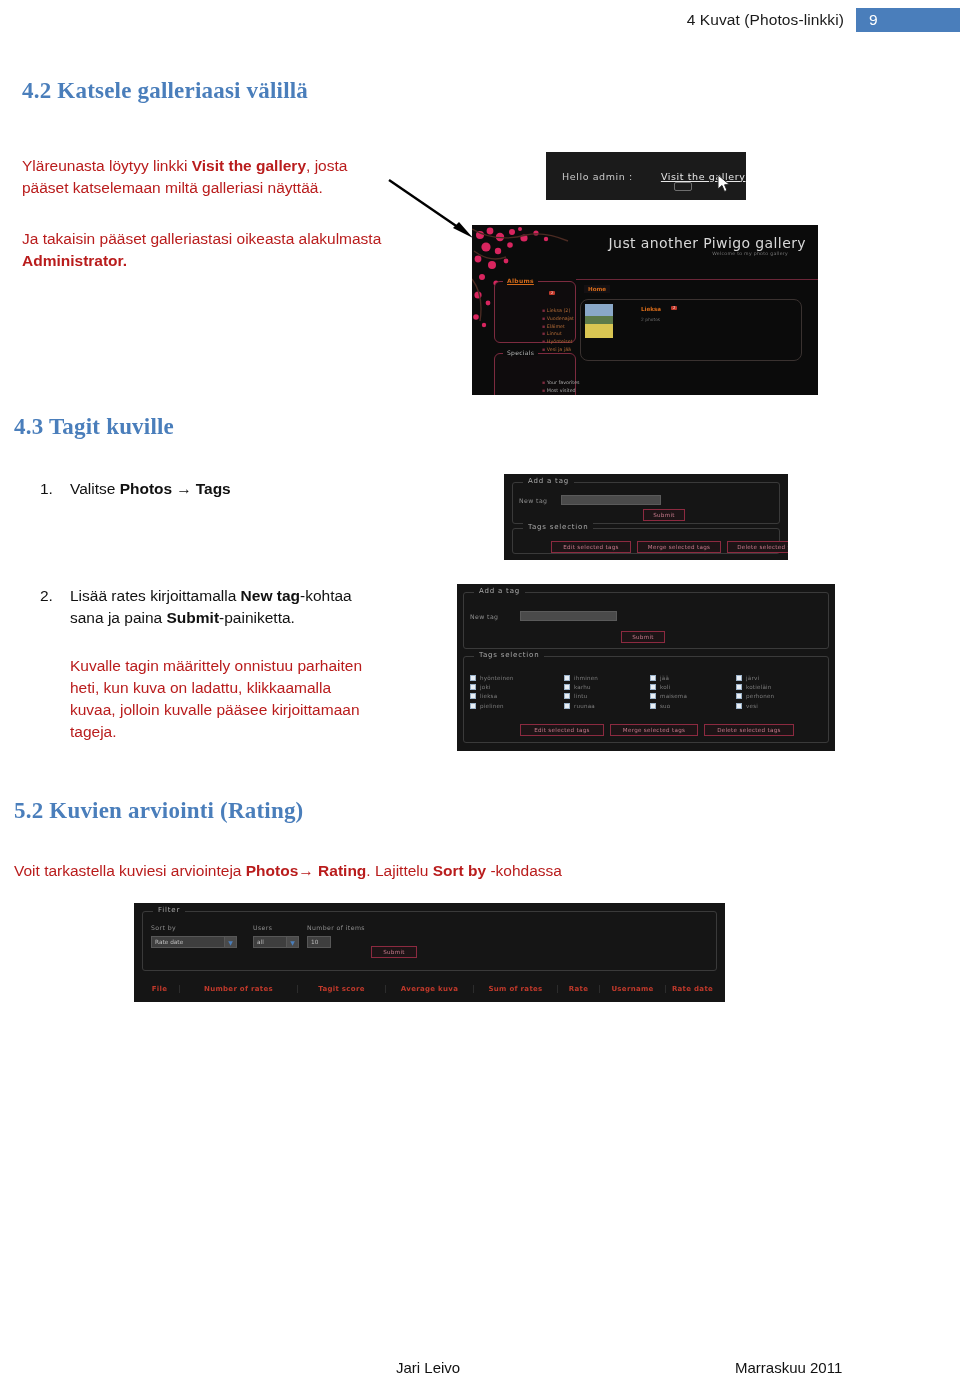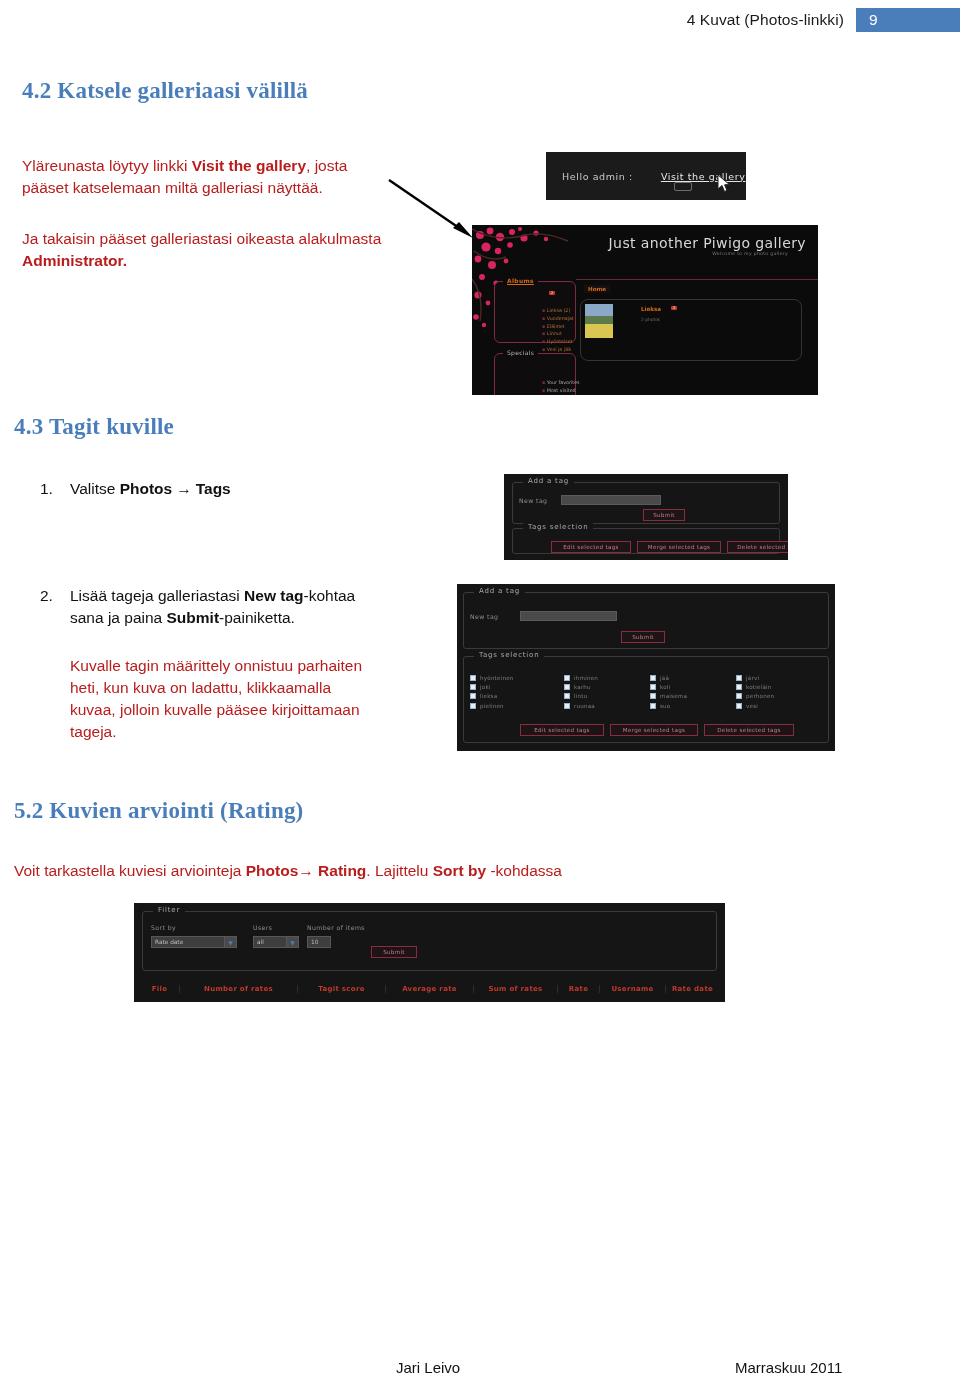--- a/index.html
+++ b/index.html
@@ -361,21 +361,21 @@
 <div class="abs list-item" style="left:40px; top:478px; width:380px;">
   <span class="marker">1.</span>
   <span>
     <span>Valitse </span><b>Photos</b><b style="padding:0 4px;">→</b><b>Tags</b>
   </span>
 </div>
 
 <div class="abs list-item" style="left:40px; top:585px; width:390px;">
   <span class="marker">2.</span>
   <span>
-    <span>Lisää tageja galleriastasi </span><b>New tag</b><span>-kohtaa</span><br>
+    <span>Lisää rates kirjoittamalla </span><b>New tag</b><span>-kohtaa</span><br>
     <span>sana ja paina </span><b>Submit</b><span>-painiketta.</span>
   </span>
 </div>
 
 <div class="abs body-text" style="left:70px; top:655px; width:370px;">
   <span>Kuvalle tagin määrittely onnistuu parhaiten</span><br>
   <span>heti, kun kuva on ladattu, klikkaamalla</span><br>
   <span>kuvaa, jolloin kuvalle pääsee kirjoittamaan</span><br>
   <span>tageja.</span>
 </div>
@@ -516,21 +516,21 @@
     <div class="lbl" style="position:absolute;left:164px;top:12px;">Number of items</div>
     <div class="numbox" style="position:absolute;left:164px;top:24px;width:24px;">10</div>
 
     <div class="pw-btn" style="position:absolute;left:228px;top:34px;width:46px;">Submit</div>
   </div>
 
   <div class="rating-head">
     <div class="th" style="width:40px;">File</div>
     <div class="th" style="width:118px;">Number of rates</div>
     <div class="th" style="width:88px;">Tagit score</div>
-    <div class="th" style="width:88px;">Average rate</div>
+    <div class="th" style="width:88px;">Average kuva</div>
     <div class="th" style="width:84px;">Sum of rates</div>
     <div class="th" style="width:42px;">Rate</div>
     <div class="th" style="width:66px;">Username</div>
     <div class="th" style="width:53px;">Rate date</div>
   </div>
 </div>
 
 <div class="page-footer">
   <div class="f-left">Piwigo 2.3.0 kuvagalleria-opas</div>
   <div class="f-mid">Jari Leivo</div>

